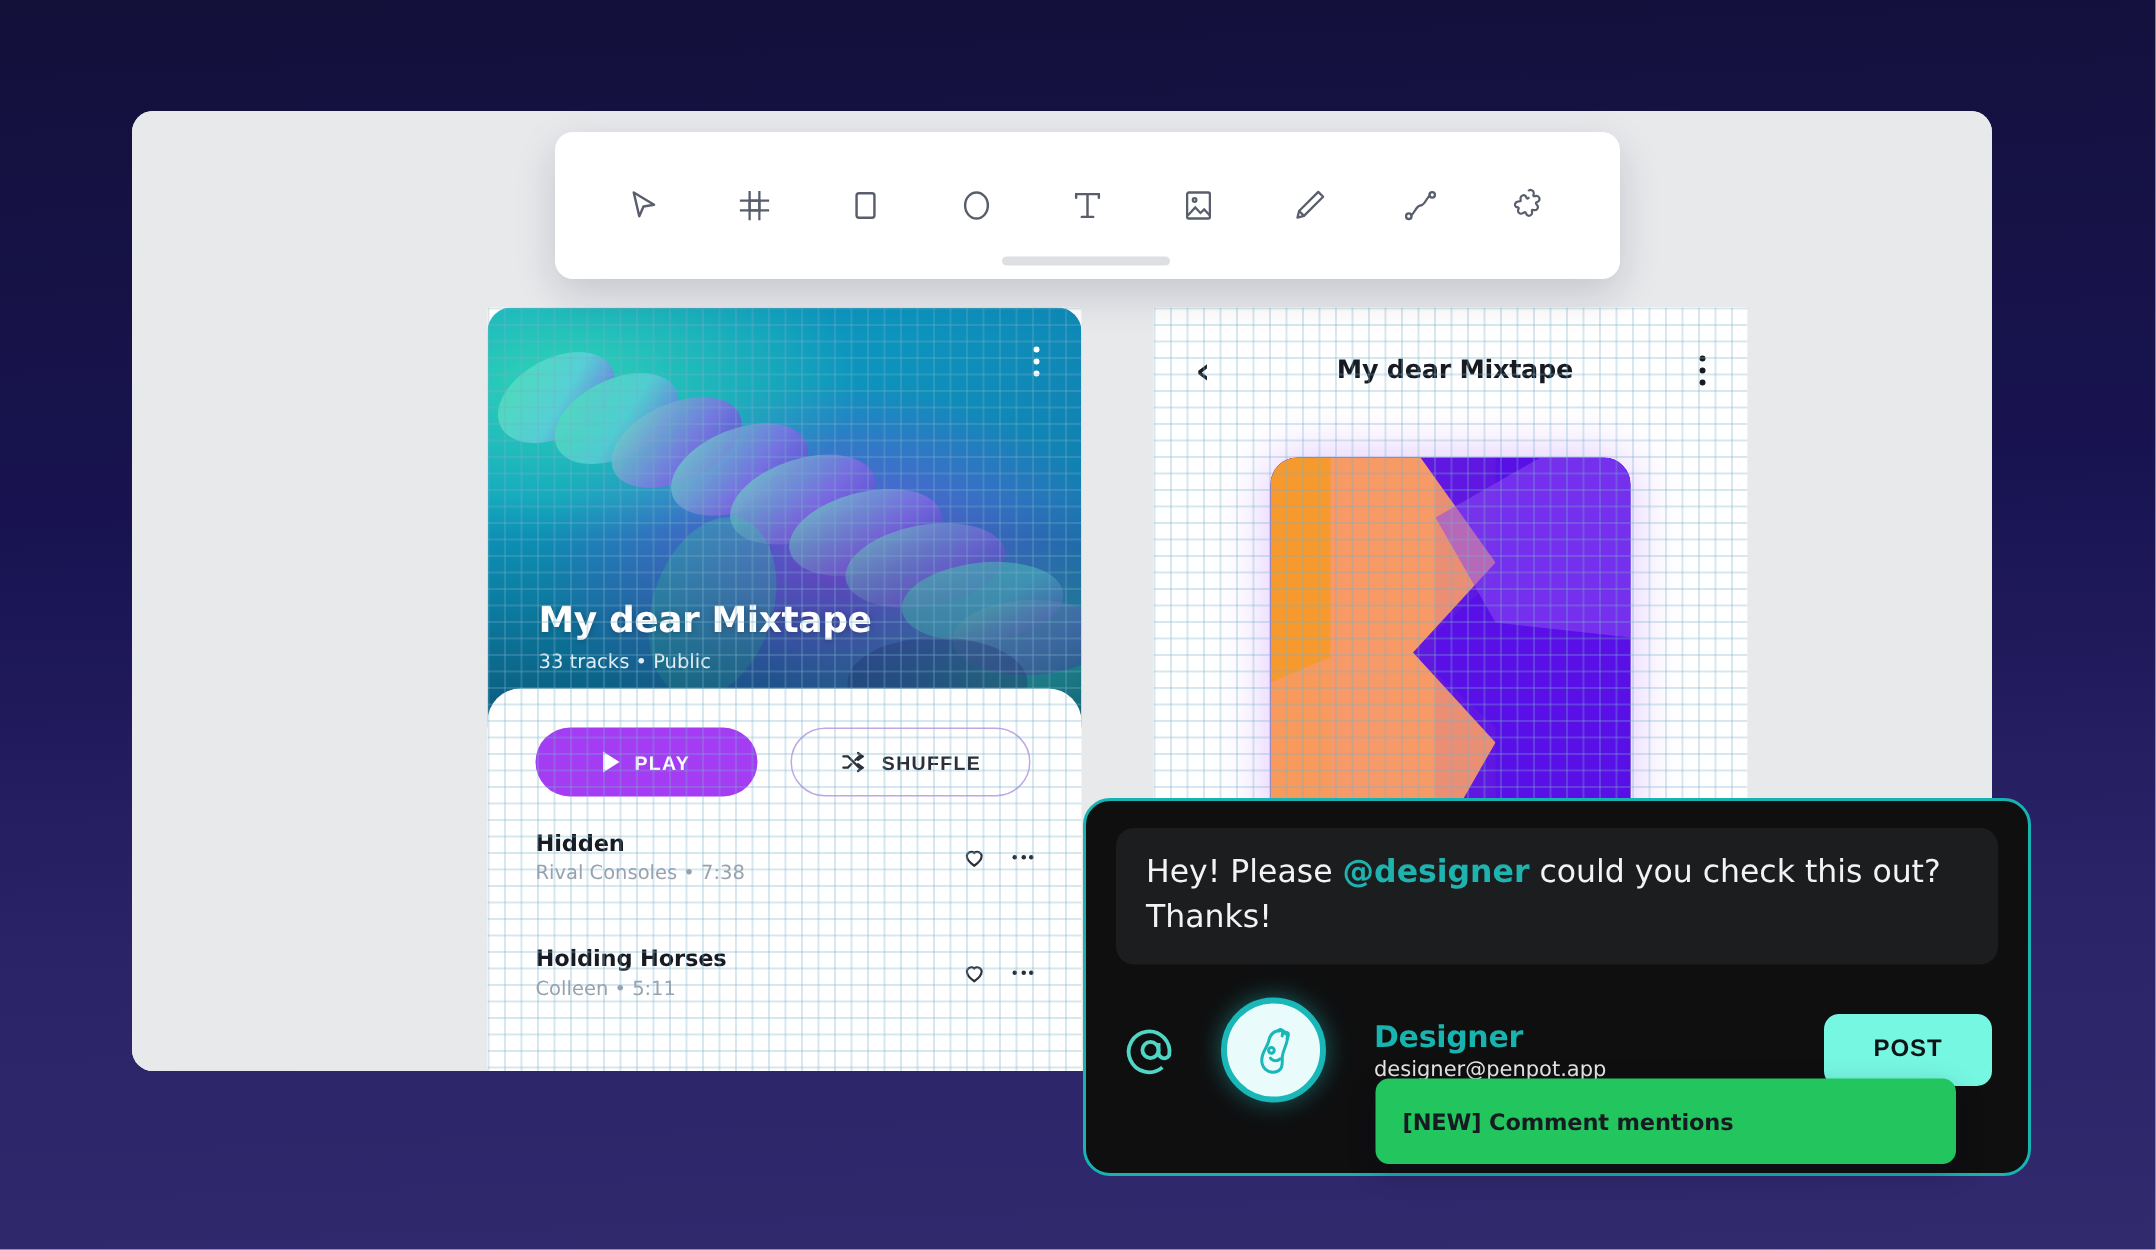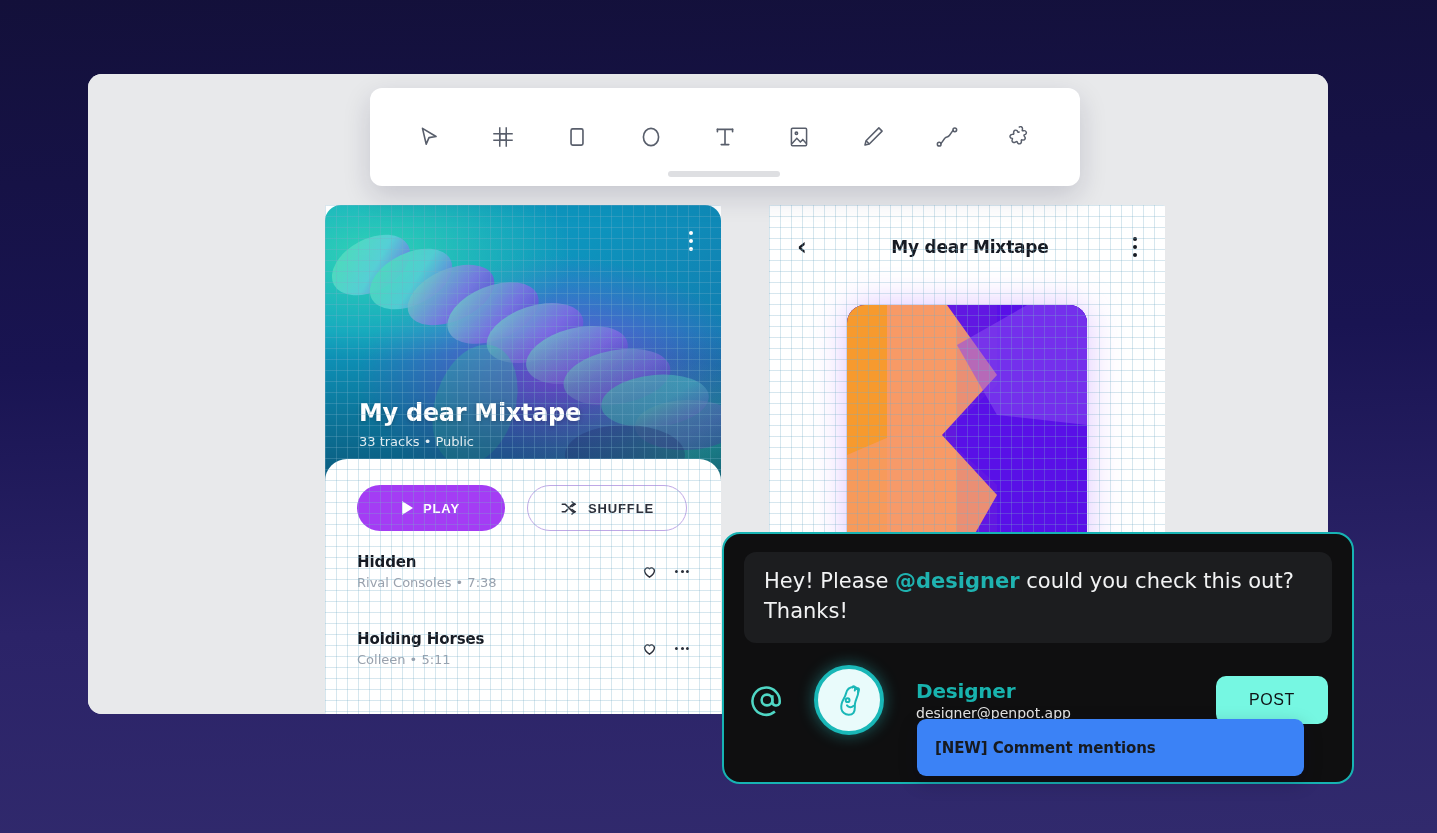--- a/index.html
+++ b/index.html
@@ -229,29 +229,29 @@
   .user-name { color:#18b3ae; font-size: 20px; font-weight: bold; letter-spacing: -.2px; }
   .user-mail { color:#e5e5e5; font-size: 14px; margin-top: 2px; }
   .btn-cancel {
     background: #232426; color:#cfd2d6; border:none;
     border-radius: 10px; height: 48px; width: 124px;
     font-size: 16px; letter-spacing: .6px; cursor:pointer;
   }
   .btn-post {
     background: #76f7e2; color:#0f1216; border:none;
     border-radius: 10px; height: 48px; width: 112px;
-    font-size: 16px; letter-spacing: .6px; cursor:pointer; margin-left: 14px;
+    font-size: 16px; letter-spacing: .6px; cursor:pointer; margin-left: 14px; font-weight: bold;
   }
 
   
   .tooltip {
     position: absolute;
     left: 917px; top: 719px;
     width: 387px; height: 57px;
-    background: #3b82f6;
+    background: #22c55e;
     border-radius: 9px;
     display:flex; align-items:center;
     padding-left: 18px;
     font-size: 15px; font-weight: bold; color:#171a20;
     letter-spacing: -.1px;
     z-index: 70;
     box-shadow: 0 6px 18px rgba(10,8,35,.25);
   }
 </style>
 </head>

